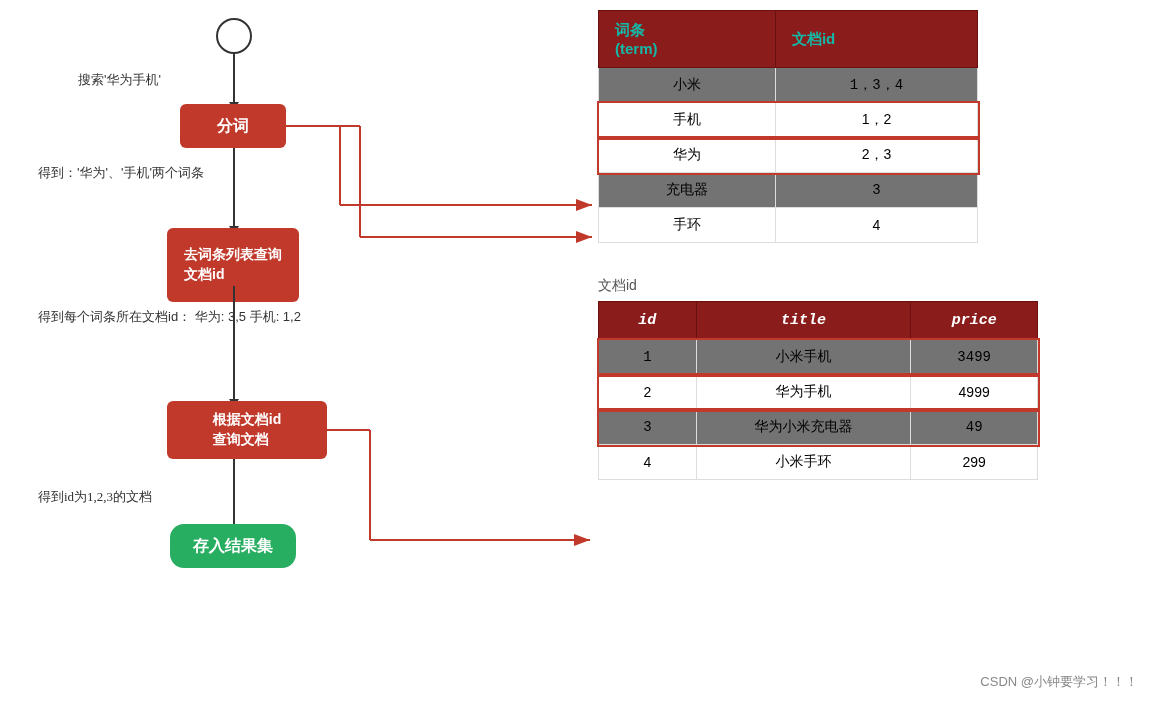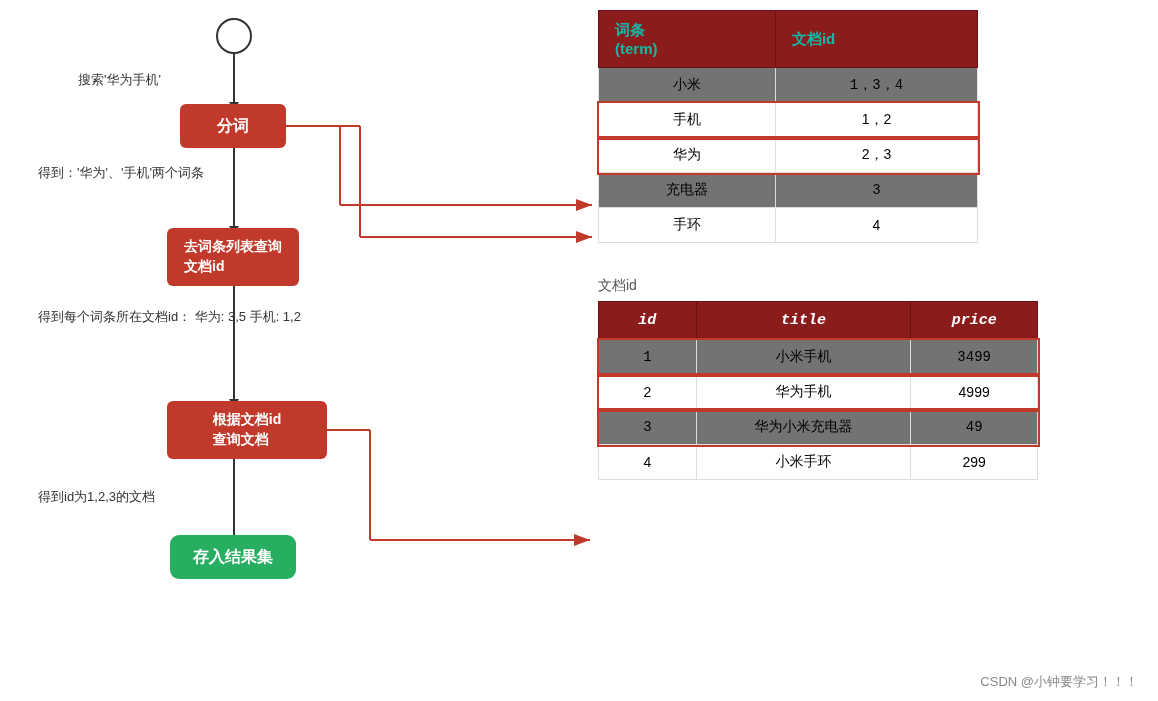--- a/index.html
+++ b/index.html
@@ -97,21 +97,21 @@
       border-left: 5px solid transparent;
       border-right: 5px solid transparent;
       border-top: 8px solid #333;
     }
 
     
     .box-query {
       left: 149px;
       top: 228px;
       width: 132px;
-      height: 58px;
+      height: 74px;
       font-size: 14px;
       line-height: 1.4;
     }
 
     
     .arrow-v3 {
       position: absolute;
       left: 215px;
       top: 286px;
       width: 2px;
@@ -155,29 +155,29 @@
       border-left: 5px solid transparent;
       border-right: 5px solid transparent;
       border-top: 8px solid #333;
     }
 
     
     .box-green {
       position: absolute;
       background: #27ae60;
       color: #fff;
-      border-radius: 9px;
+      border-radius: 14px;
       text-align: center;
       display: flex;
       align-items: center;
       justify-content: center;
       font-weight: bold;
       font-size: 16px;
       left: 152px;
-      top: 535px;
+      top: 524px;
       width: 126px;
       height: 44px;
     }
 
     
     .label-text {
       position: absolute;
       font-size: 13px;
       color: #333;
       line-height: 1.6;
@@ -195,20 +195,21 @@
 
     .label-docids {
       left: 20px;
       top: 305px;
       line-height: 1.8;
     }
 
     .label-getdocs {
       left: 20px;
       top: 487px;
+      font-family: Liberation Serif, serif;
     }
 
     
     .tables-section {
       position: absolute;
       right: 20px;
       top: 10px;
       width: 540px;
     }
 

